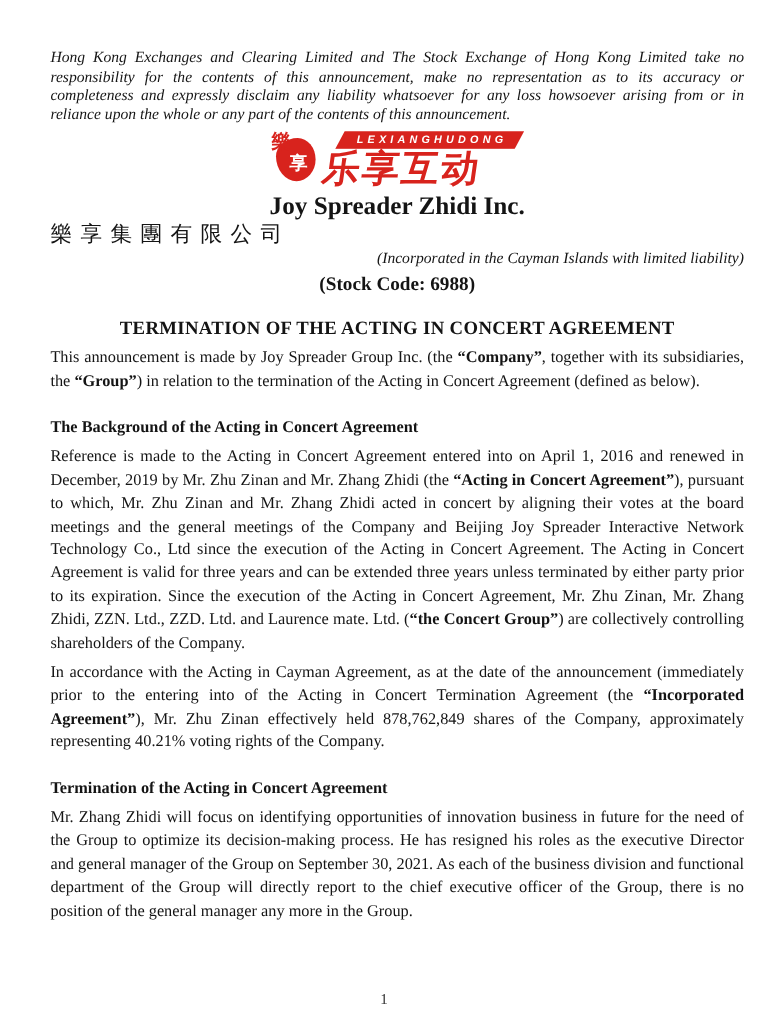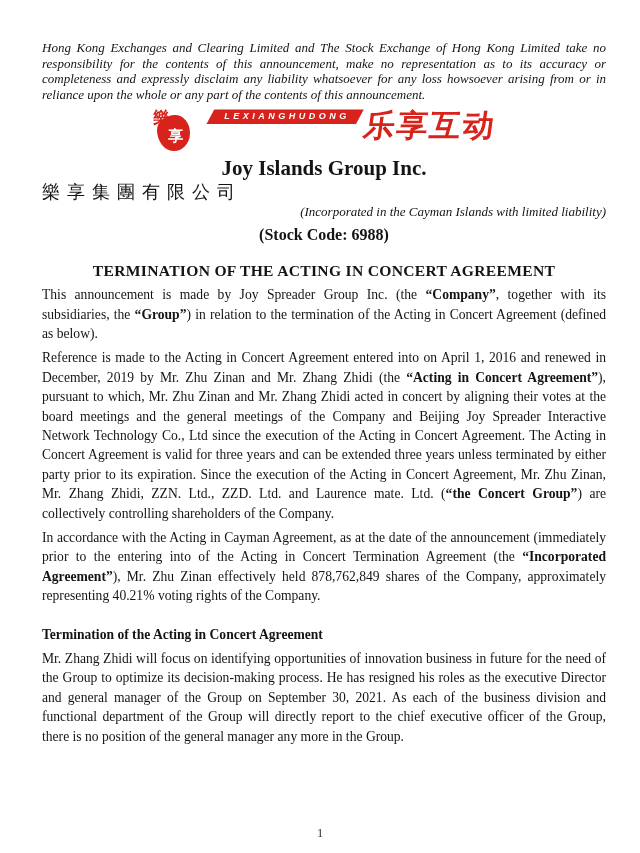--- a/index.html
+++ b/index.html
@@ -7,21 +7,21 @@
   .page {
     position: relative;
     width: 640px;
     height: 853px;
     margin: 0 auto;
     background: #ffffff;
     font-family: "Liberation Serif", serif;
     color: #141414;
     overflow: hidden;
   }
-  .content { padding: 40px 34px 0 42px; }
+  .content { padding: 40px 20px 0 42px; }
 
   .disclaimer {
     font-style: italic;
     font-size: 13px;
     line-height: 15.6px;
     text-align: justify;
   }
 
   
   .logo-block {
@@ -57,21 +57,21 @@
     left: 16px; top: 18px;
     font-family: "Liberation Sans", sans-serif;
     font-weight: bold;
     font-size: 15px;
     color: #ffffff;
     z-index: 2;
   }
   .logo-right {
     margin-left: 4px;
     display: flex;
-    flex-direction: row;
+    flex-direction: column;
     align-items: flex-start;
   }
   .logo-banner {
     display: inline-block;
     background: #d8231d;
     color: #ffffff;
     font-family: "Liberation Sans", sans-serif;
     font-weight: bold;
     font-style: italic;
     font-size: 9px;
@@ -165,29 +165,30 @@
         <span class="seal-char-top">樂</span>
         <span class="seal-body"></span>
         <span class="seal-char-bottom">享</span>
       </div>
       <div class="logo-right">
         <span class="logo-banner">LEXIANGHUDONG</span>
         <span class="logo-cn">乐享互动</span>
       </div>
     </div>
 
-    <div class="company-en">Joy Islands Group Inc.</div>
+    <div class="company-en">Joy Spreader Zhidi Inc.</div>
     <div class="company-cn">樂享集團有限公司</div>
     <div class="incorporation">(Incorporated in the Cayman Islands with limited liability)</div>
     <div class="stock-code">(Stock Code: 6988)</div>
 
     <div class="doc-title">TERMINATION OF THE ACTING IN CONCERT AGREEMENT</div>
 
     <p class="para"><span>This announcement is made by Joy Spreader Group Inc. (the </span><b>“Company”</b><span>, together with its subsidiaries, the </span><b>“Group”</b><span>) in relation to the termination of the Acting in Concert Agreement (defined as below).</span></p>
 
+    <div class="section-heading">The Background of the Acting in Concert Agreement</div>
 
     <p class="para"><span>Reference is made to the Acting in Concert Agreement entered into on April 1, 2016 and renewed in December, 2019 by Mr. Zhu Zinan and Mr. Zhang Zhidi (the </span><b>“Acting in Concert Agreement”</b><span>), pursuant to which, Mr. Zhu Zinan and Mr. Zhang Zhidi acted in concert by aligning their votes at the board meetings and the general meetings of the Company and Beijing Joy Spreader Interactive Network Technology Co., Ltd since the execution of the Acting in Concert Agreement. The Acting in Concert Agreement is valid for three years and can be extended three years unless terminated by either party prior to its expiration. Since the execution of the Acting in Concert Agreement, Mr. Zhu Zinan, Mr. Zhang Zhidi, ZZN. Ltd., ZZD. Ltd. and Laurence mate. Ltd. (</span><b>“the Concert Group”</b><span>) are collectively controlling shareholders of the Company.</span></p>
 
     <p class="para"><span>In accordance with the Acting in Cayman Agreement, as at the date of the announcement (immediately prior to the entering into of the Acting in Concert Termination Agreement (the </span><b>“Incorporated Agreement”</b><span>), Mr. Zhu Zinan effectively held 878,762,849 shares of the Company, approximately representing 40.21% voting rights of the Company.</span></p>
 
     <div class="section-heading">Termination of the Acting in Concert Agreement</div>
 
     <p class="para"><span>Mr. Zhang Zhidi will focus on identifying opportunities of innovation business in future for the need of the Group to optimize its decision-making process. He has resigned his roles as the executive Director and general manager of the Group on September 30, 2021. As each of the business division and functional department of the Group will directly report to the chief executive officer of the Group, there is no position of the general manager any more in the Group.</span></p>
 
   </div>

